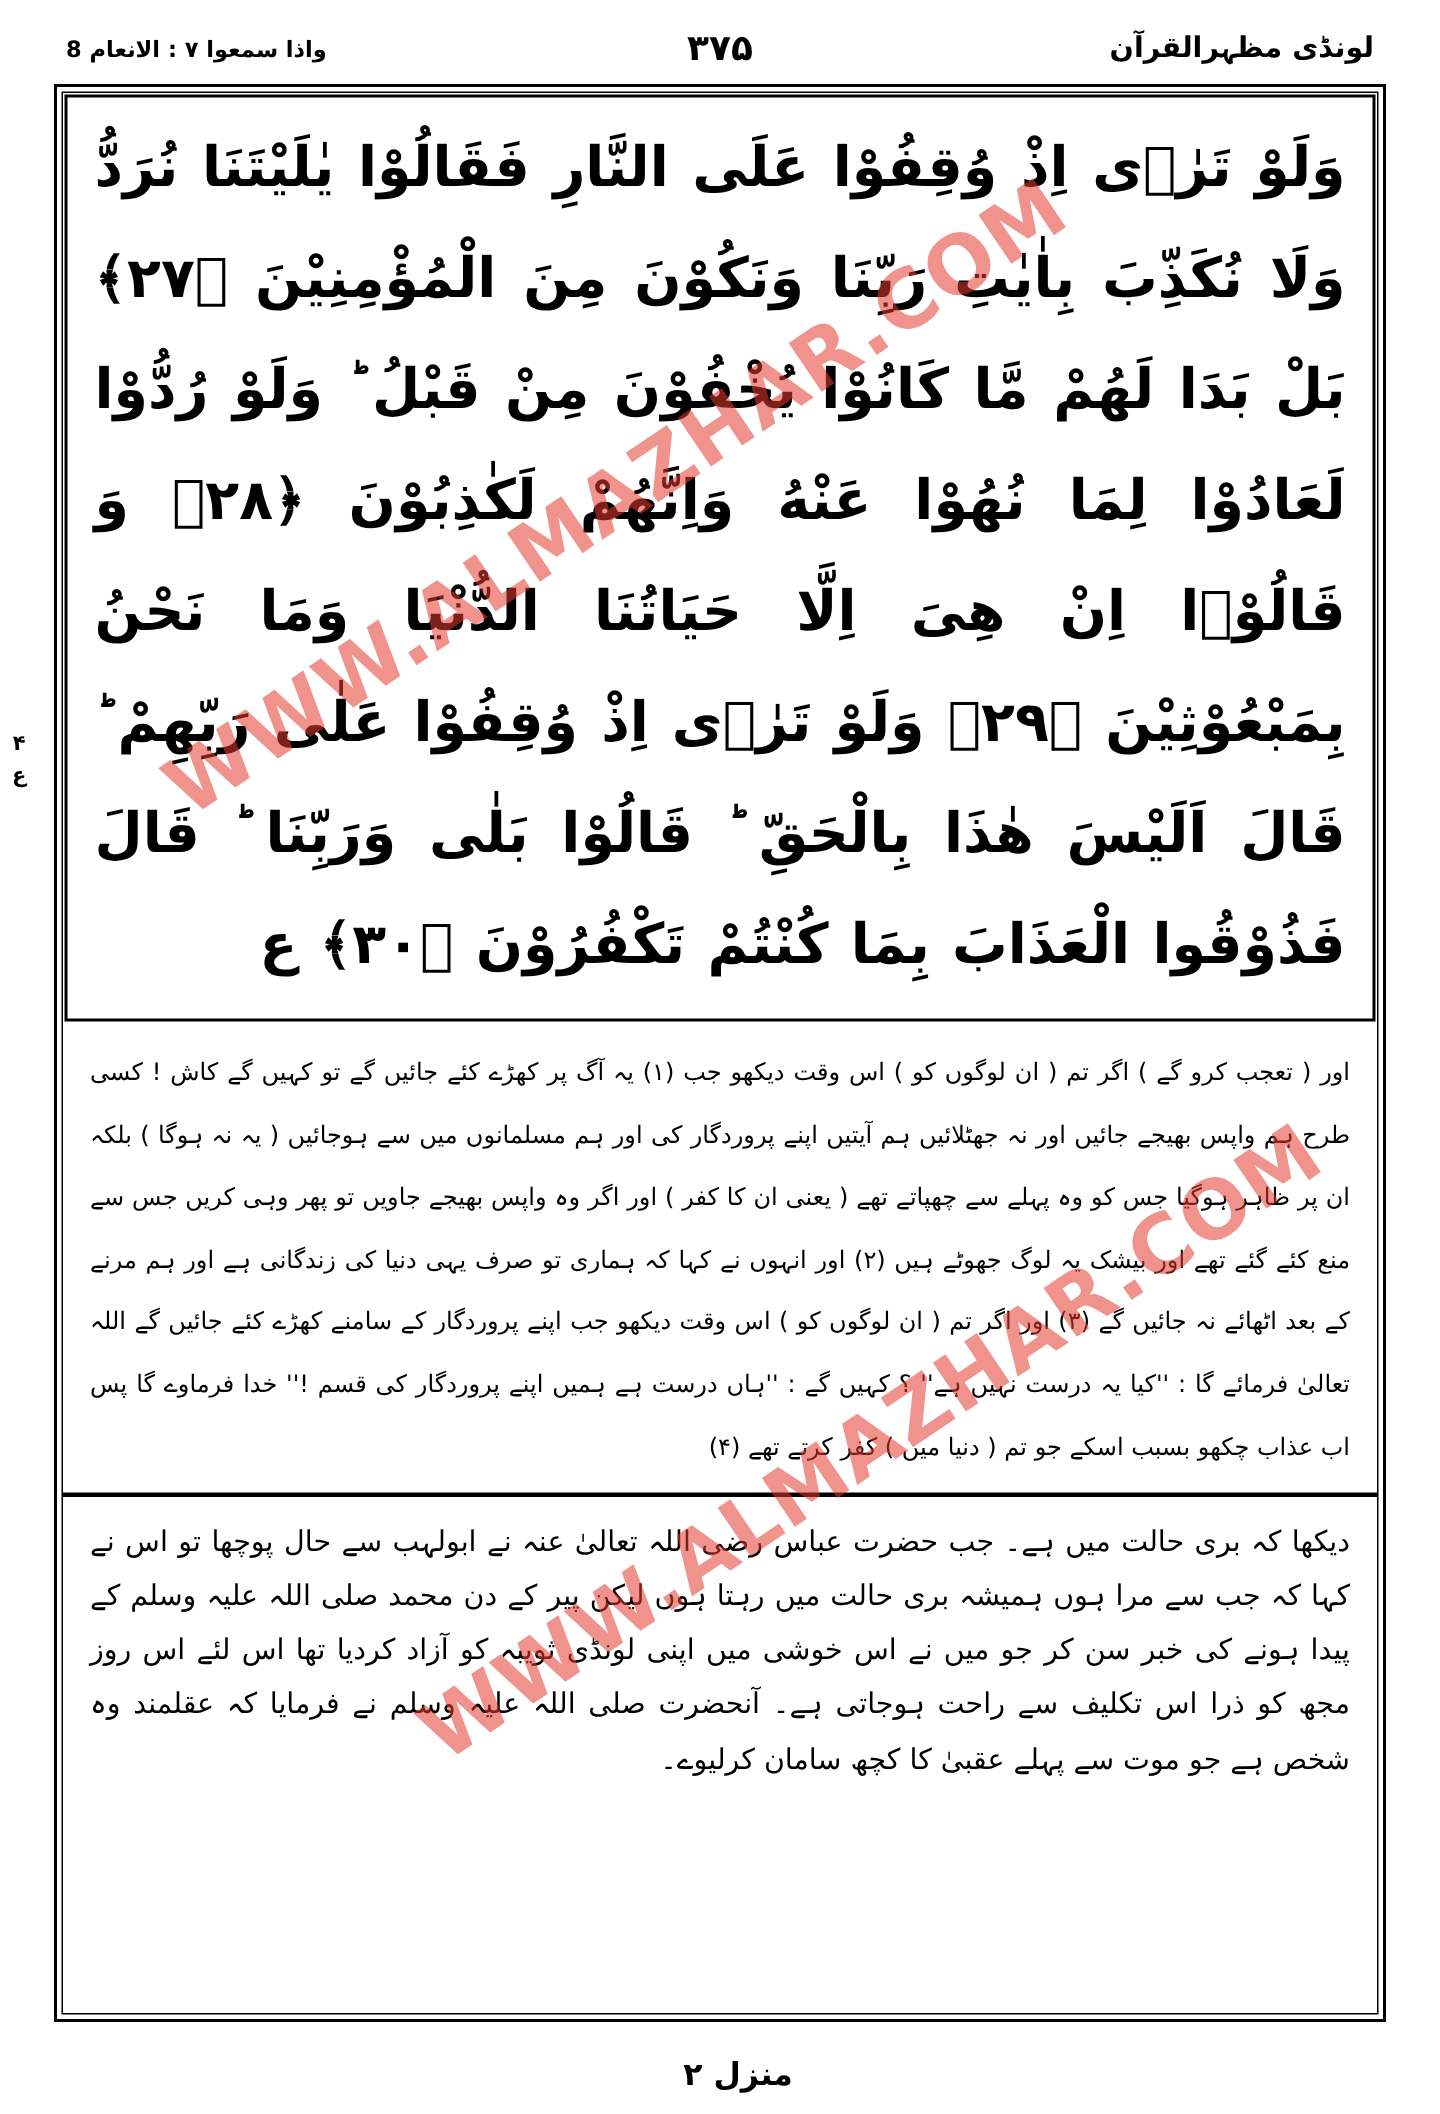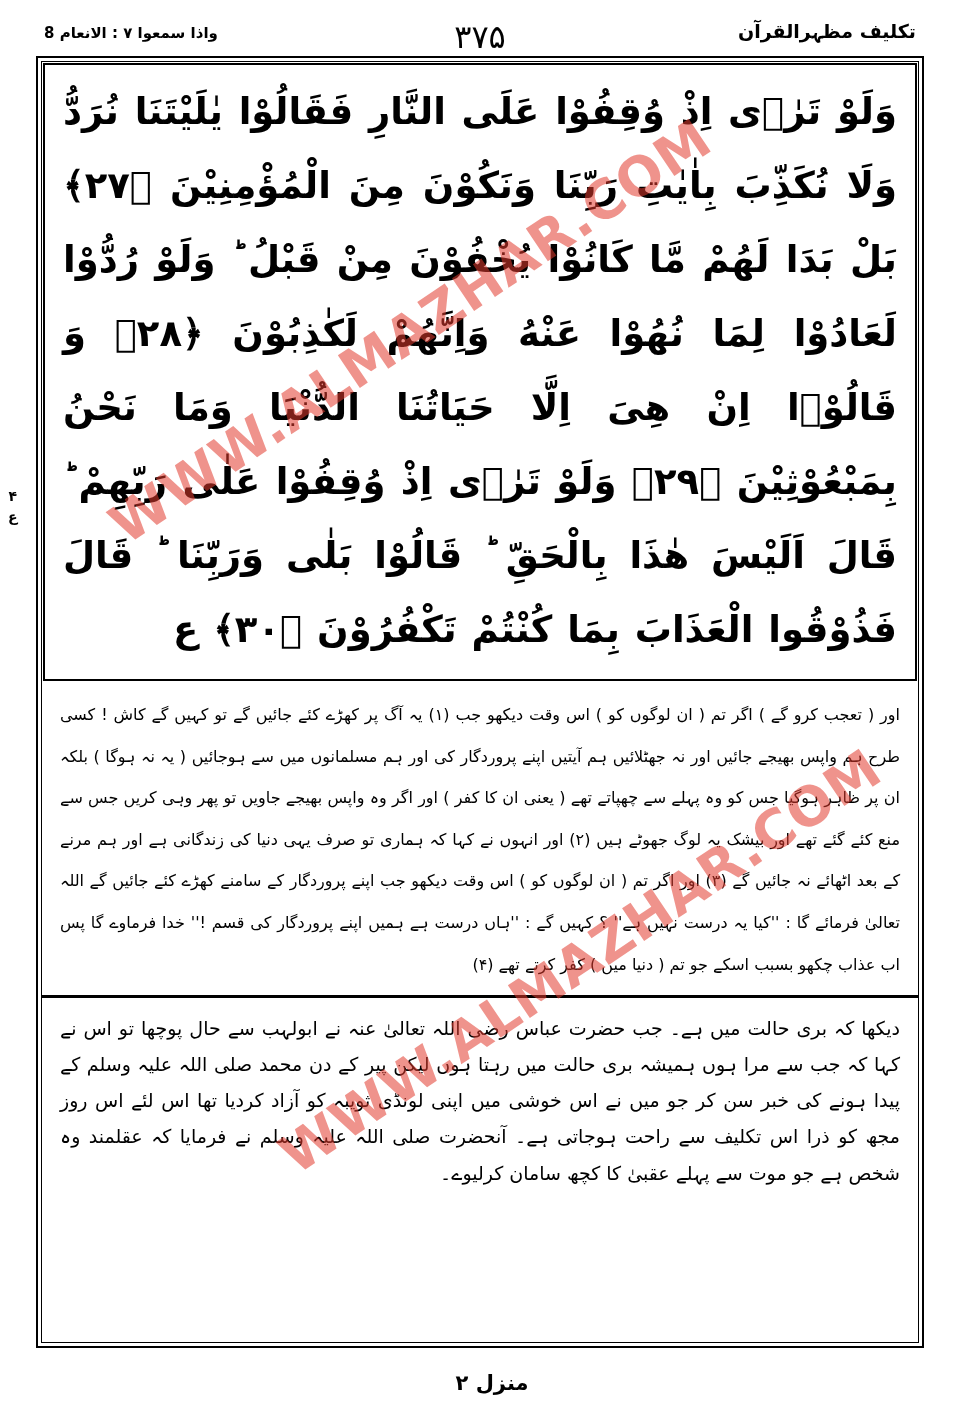--- a/index.html
+++ b/index.html
@@ -8,21 +8,21 @@
     width:960px; height:1409px;
     position:relative;
     overflow:hidden;
     color:#000;
     font-family:"DejaVu Sans", sans-serif;
   }
 
   
   .header { position:absolute; top:18px; left:40px; right:40px; height:34px; direction:rtl; }
   .header-right  { position:absolute; right:4px; top:2px; font-size:19px; font-weight:bold; }
-  .header-center { position:absolute; left:50%; transform:translateX(-50%); top:0; font-size:32px; font-weight:normal; letter-spacing:2px; }
+  .header-center { position:absolute; left:50%; transform:translateX(-50%); top:0; font-size:24px; font-weight:bold; letter-spacing:2px; }
   .header-left   { position:absolute; left:4px; top:6px; font-size:15px; font-weight:bold; }
 
   
   .frame {
     position:absolute; top:56px; left:36px; right:36px; height:1292px;
     border:2px solid #000; padding:3px; background:#fff;
   }
   .frame-inner {
     width:100%; height:100%;
     border:1px solid #000;
@@ -97,21 +97,21 @@
     z-index:5;
     font-family:"DejaVu Sans", sans-serif;
   }
   .wm-1 { left:55px;  top:300px; }
   .wm-2 { left:225px; top:930px; }
 </style>
 </head>
 <body>
 
 <div class="header">
-  <span class="header-right">تکلیف مظہرالقرآن</span>
+  <span class="header-right">لونڈی مظہرالقرآن</span>
   <span class="header-center">۳۷۵</span>
   <span class="header-left">واذا سمعوا ۷ : الانعام 8</span>
 </div>
 
 <div class="frame">
   <div class="frame-inner">
 
     <div class="quran-box">
       <div class="quran-flow"><span>وَلَوْ تَرٰۤی اِذْ وُقِفُوْا عَلَی النَّارِ فَقَالُوْا یٰلَیْتَنَا نُرَدُّ وَلَا نُکَذِّبَ بِاٰیٰتِ </span><span>رَبِّنَا وَنَکُوْنَ مِنَ الْمُؤْمِنِیْنَ ﴿۲۷﴾ بَلْ بَدَا لَهُمْ مَّا کَانُوْا یُخْفُوْنَ </span><span>مِنْ قَبْلُ ؕ وَلَوْ رُدُّوْا لَعَادُوْا لِمَا نُهُوْا عَنْهُ وَاِنَّهُمْ لَکٰذِبُوْنَ ﴿۲۸﴾ وَ </span><span>قَالُوْۤا اِنْ هِیَ اِلَّا حَیَاتُنَا الدُّنْیَا وَمَا نَحْنُ بِمَبْعُوْثِیْنَ ﴿۲۹﴾ وَلَوْ تَرٰۤی </span><span>اِذْ وُقِفُوْا عَلٰی رَبِّهِمْ ؕ قَالَ اَلَیْسَ هٰذَا بِالْحَقِّ ؕ قَالُوْا بَلٰی وَرَبِّنَا ؕ </span><span>قَالَ فَذُوْقُوا الْعَذَابَ بِمَا کُنْتُمْ تَکْفُرُوْنَ ﴿۳۰﴾ ع </span></div>
     </div>

